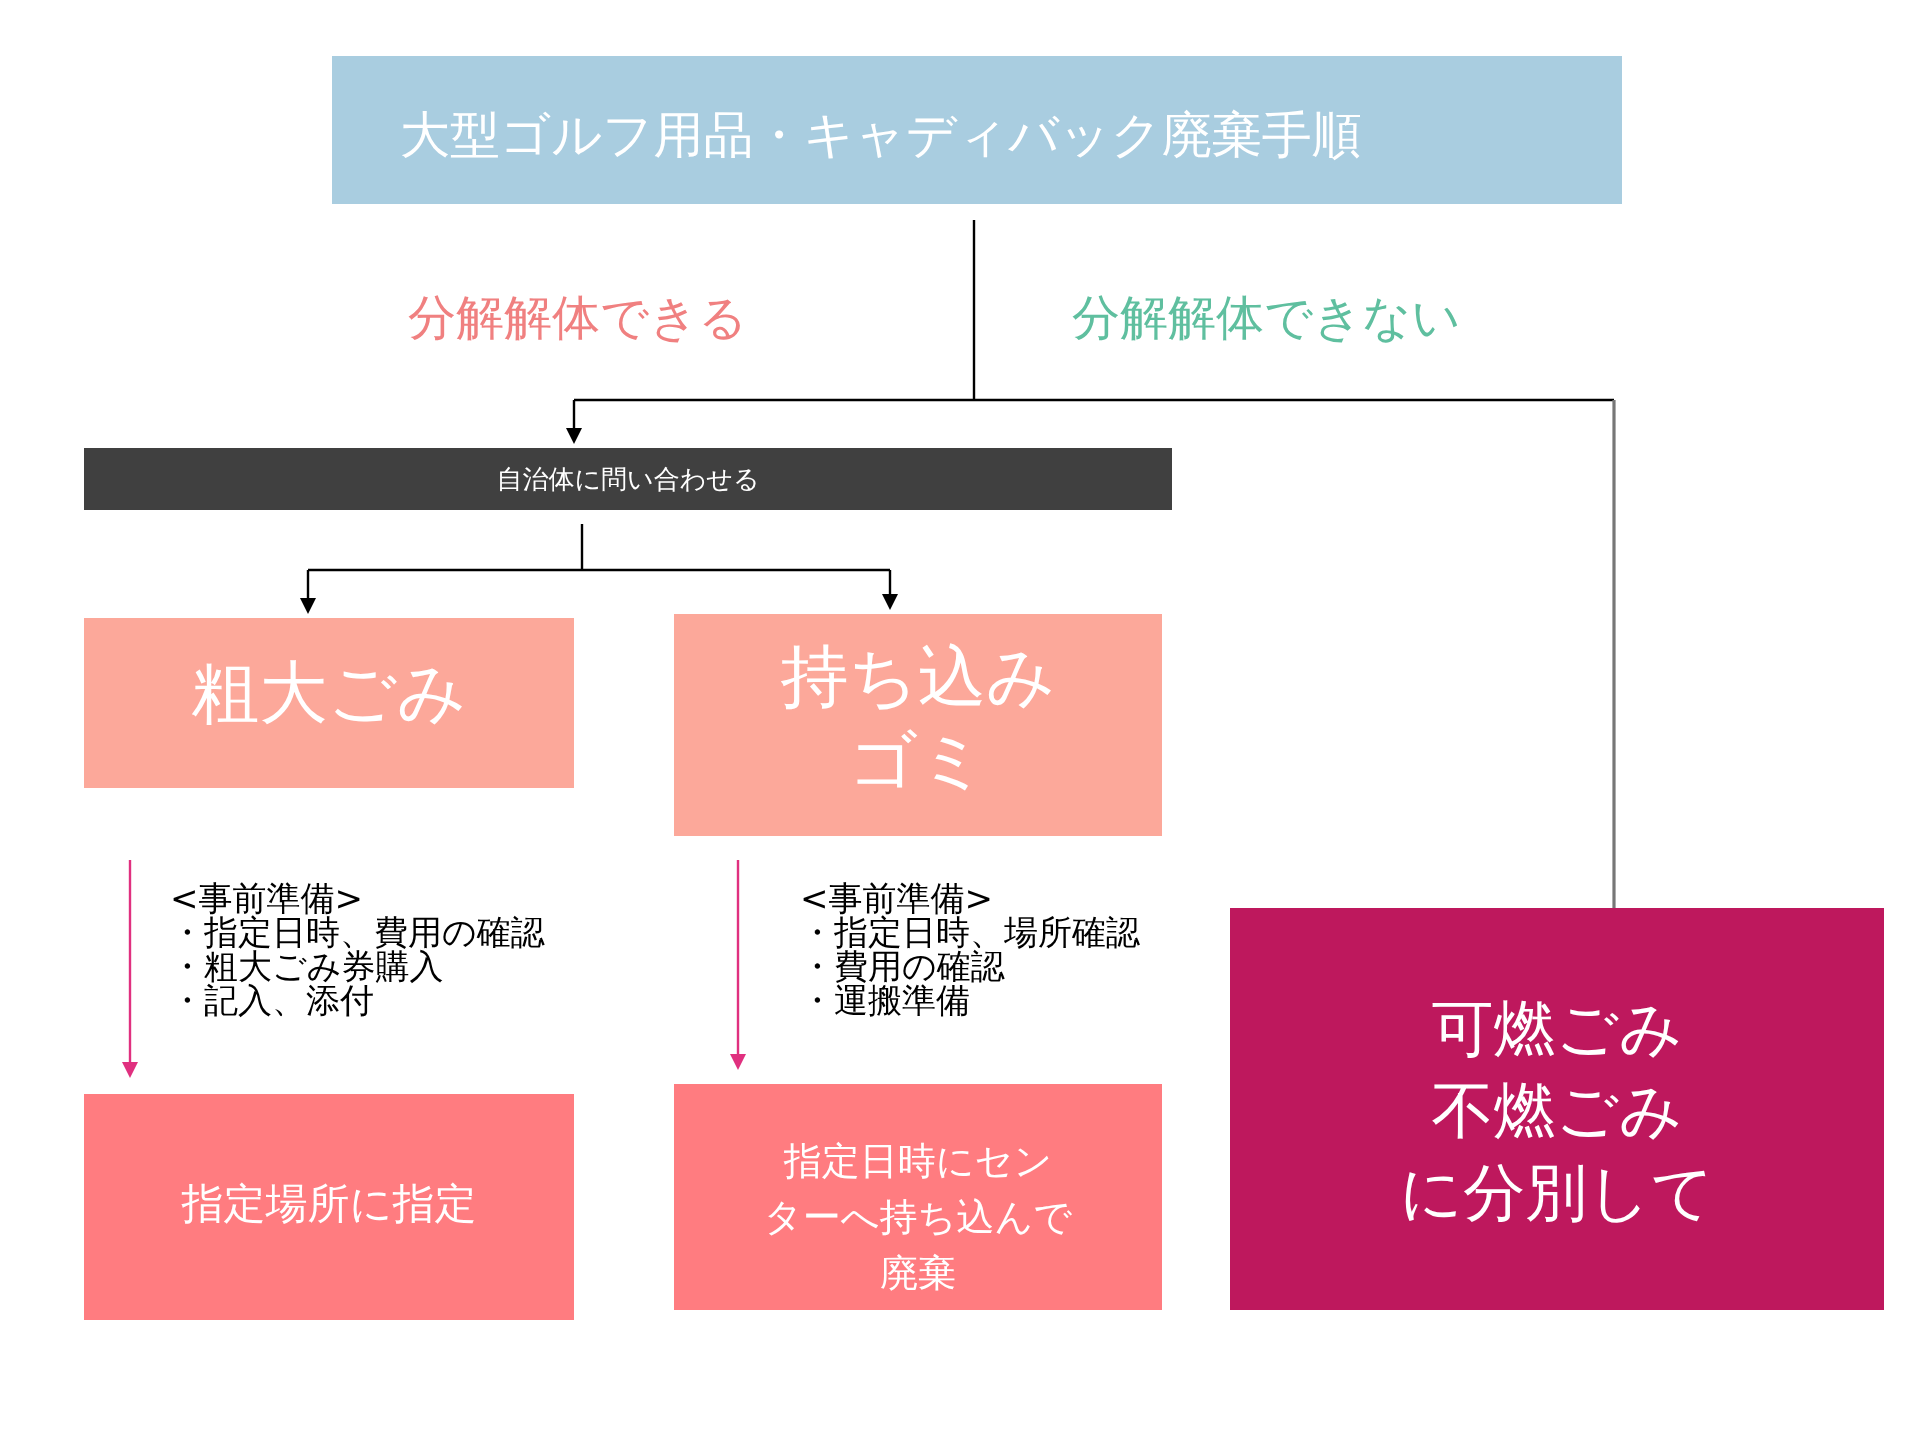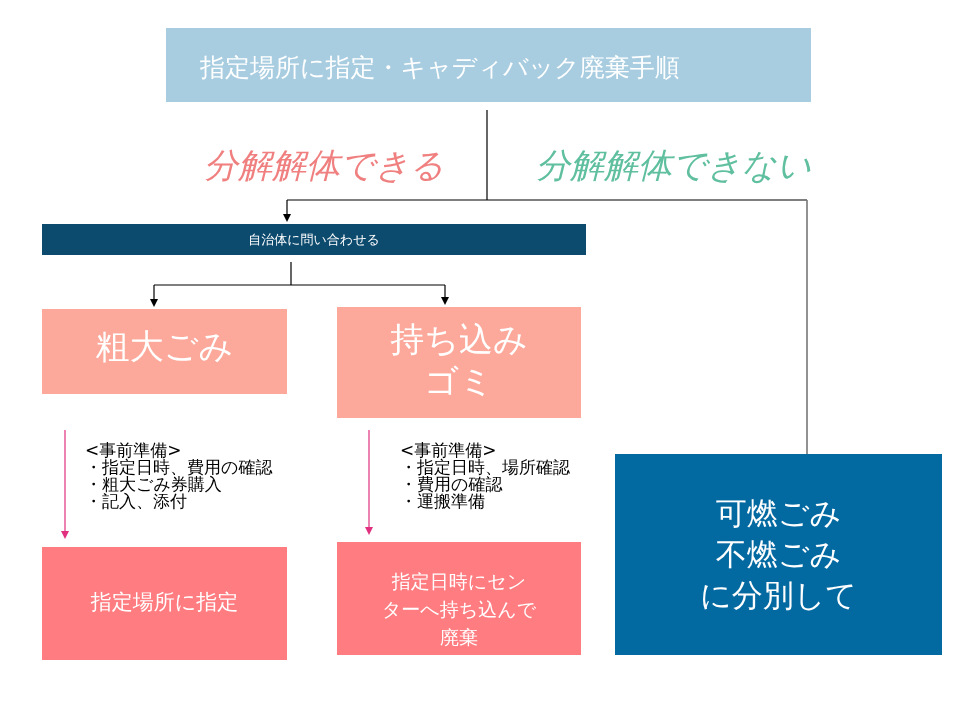--- a/index.html
+++ b/index.html
@@ -2,35 +2,35 @@
 <html><head>
   <meta charset="utf-8">
   <style>
     html, body { margin: 0; padding: 0; background: #ffffff; }
     body { width: 960px; height: 720px; position: relative; overflow: hidden;
            font-family: "DejaVu Sans", "Liberation Sans", sans-serif; }
     .box { position: absolute; display: flex; align-items: center; justify-content: center;
            text-align: center; color: #ffffff; box-sizing: border-box; }
     .title { left: 166px; top: 28px; width: 645px; height: 74px; background: #a9cde0;
              font-size: 25px; justify-content: flex-start; padding-left: 34px; padding-top: 4px; }
-    .branch-label { position: absolute; font-size: 34px; white-space: nowrap; font-style: italic; }
+    .branch-label { position: absolute; font-size: 24px; white-space: nowrap; }
     .label-yes { left: 204px; top: 143px; color: #f08080; }
     .label-no { left: 536px; top: 143px; color: #5fbf9f; }
-    .inquire { left: 42px; top: 224px; width: 544px; height: 31px; background: #0c4a6e;
+    .inquire { left: 42px; top: 224px; width: 544px; height: 31px; background: #404040;
                font-size: 13px; }
     .sodai { left: 42px; top: 309px; width: 245px; height: 85px; background: #fca89a;
              font-size: 34px; padding-bottom: 10px; }
     .mochikomi { left: 337px; top: 307px; width: 244px; height: 111px; background: #fca89a;
                  font-size: 34px; line-height: 42px; flex-direction: column; padding-bottom: 6px; justify-content: center; }
     .result-left { left: 42px; top: 547px; width: 245px; height: 113px; background: #ff7c80;
                    font-size: 21px; line-height: 30px; flex-direction: column; padding-bottom: 4px; }
     .result-mid { left: 337px; top: 542px; width: 244px; height: 113px; background: #ff7c80;
                   font-size: 19px; line-height: 28px; flex-direction: column; padding-bottom: 4px; justify-content: flex-end; }
-    .green { left: 615px; top: 454px; width: 327px; height: 201px; background: #0369a1;
-             font-size: 31px; line-height: 41px; flex-direction: column; padding-top: 4px; font-family: Liberation Mono, monospace; }
+    .green { left: 615px; top: 454px; width: 327px; height: 201px; background: #be185d;
+             font-size: 31px; line-height: 41px; flex-direction: column; padding-top: 4px; }
     .prep { position: absolute; font-size: 17px; line-height: 17px; color: #000000;
             white-space: nowrap; }
     .prep-left { left: 85px; top: 442px; }
     .prep-mid { left: 400px; top: 442px; }
     .prep div { display: block; }
     svg.connectors { position: absolute; left: 0; top: 0; width: 960px; height: 720px; pointer-events: none; }
   </style>
 </head>
 <body>
 
@@ -57,21 +57,21 @@
   <line x1="445" y1="285" x2="445" y2="298" stroke="#000" stroke-width="1.2"></line>
   <polygon points="441,297 449,297 445,305" fill="#000"></polygon>
 
   <line x1="65" y1="430" x2="65" y2="532" stroke="#e0307f" stroke-width="1.2"></line>
   <polygon points="61,531 69,531 65,539" fill="#e0307f"></polygon>
   <line x1="369" y1="430" x2="369" y2="528" stroke="#e0307f" stroke-width="1.2"></line>
   <polygon points="365,527 373,527 369,535" fill="#e0307f"></polygon>
 </svg>
 
 <div class="box title">
-  <span>指定場所に指定・キャディバック廃棄手順</span>
+  <span>大型ゴルフ用品・キャディバック廃棄手順</span>
 </div>
 
 <div class="branch-label label-yes">分解解体できる</div>
 <div class="branch-label label-no">分解解体できない</div>
 
 <div class="box inquire">
   <span>自治体に問い合わせる</span>
 </div>
 
 <div class="box sodai">

